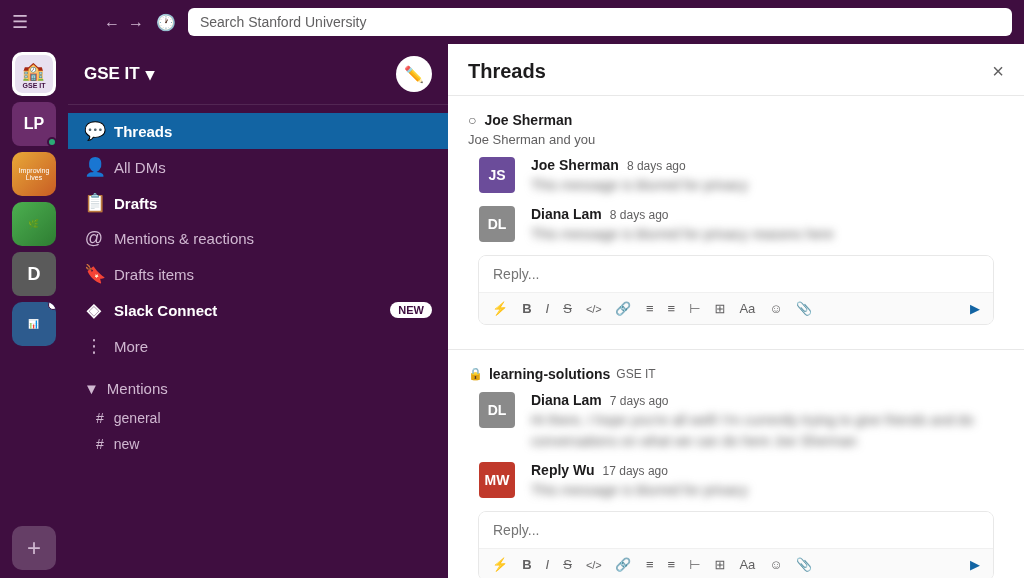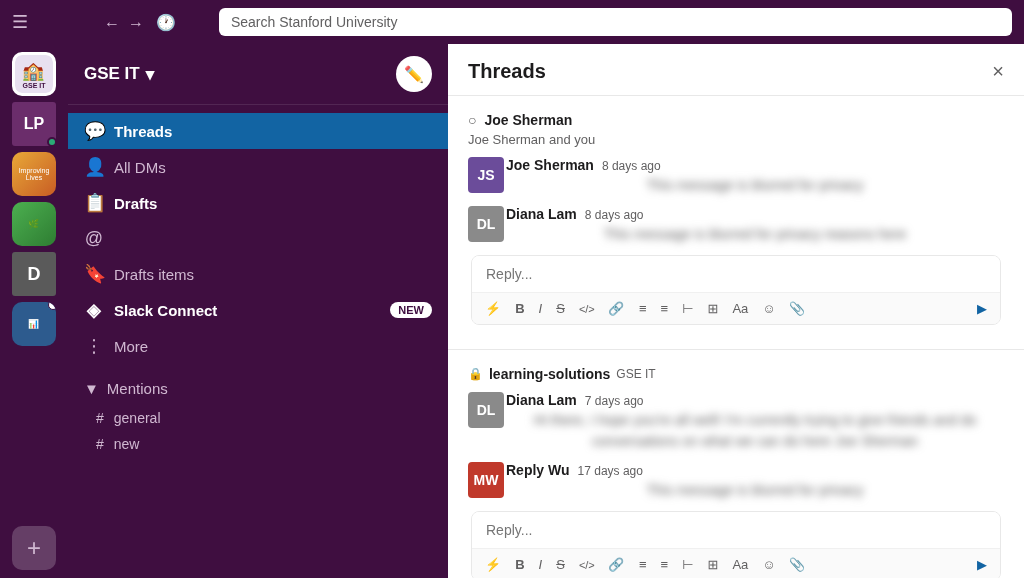--- a/index.html
+++ b/index.html
@@ -5,30 +5,30 @@
     * { margin: 0; padding: 0; box-sizing: border-box; }
     body { font-family: -apple-system, BlinkMacSystemFont, 'Segoe UI', sans-serif; width: 1024px; height: 578px; overflow: hidden; background: #3f0e40; display: flex; flex-direction: column; }
 
     
     .topbar { background: #3f0e40; height: 44px; display: flex; align-items: center; padding: 0 12px; gap: 12px; flex-shrink: 0; }
     .topbar-left { display: flex; align-items: center; gap: 12px; width: 80px; }
     .hamburger-icon { color: #d0b8d1; font-size: 18px; cursor: pointer; }
     .nav-arrows { display: flex; gap: 8px; color: #d0b8d1; font-size: 16px; }
     .nav-arrows span { cursor: pointer; }
     .history-icon { color: #d0b8d1; font-size: 16px; cursor: pointer; }
-    .search-bar { flex: 1; background: #fff; border-radius: 6px; padding: 6px 12px; font-size: 14px; color: #616061; display: flex; align-items: center; margin-left: 31px; }
+    .search-bar { flex: 1; background: #fff; border-radius: 6px; padding: 6px 12px; font-size: 14px; color: #616061; display: flex; align-items: center; }
 
     
     .main { display: flex; flex: 1; overflow: hidden; }
 
     
     .workspace-sidebar { width: 68px; background: #3f0e40; display: flex; flex-direction: column; align-items: center; padding: 8px 0; gap: 6px; flex-shrink: 0; }
     .ws-icon { width: 44px; height: 44px; border-radius: 10px; background: #fff; display: flex; align-items: center; justify-content: center; cursor: pointer; overflow: hidden; font-size: 10px; font-weight: bold; color: #3f0e40; position: relative; flex-shrink: 0; }
     .ws-icon.gse-it { background: #fff; }
-    .ws-avatar { width: 44px; height: 44px; border-radius: 3px; background: #4b8b3b; display: flex; align-items: center; justify-content: center; color: #fff; font-size: 18px; font-weight: bold; cursor: pointer; position: relative; }
+    .ws-avatar { width: 44px; height: 44px; border-radius: 8px; background: #4b8b3b; display: flex; align-items: center; justify-content: center; color: #fff; font-size: 18px; font-weight: bold; cursor: pointer; position: relative; }
     .ws-avatar.lp { background: #8b4b8b; }
     .ws-avatar.d { background: #5a5a5a; }
     .online-dot { position: absolute; bottom: -1px; right: -1px; width: 10px; height: 10px; border-radius: 50%; background: #2bac76; border: 2px solid #3f0e40; }
     .ws-add { width: 44px; height: 44px; border-radius: 10px; background: rgba(255,255,255,0.2); display: flex; align-items: center; justify-content: center; color: #d0b8d1; font-size: 24px; cursor: pointer; margin-top: auto; }
     .ws-image-box { width: 44px; height: 44px; border-radius: 10px; overflow: hidden; cursor: pointer; }
     .ws-image-placeholder { width: 100%; height: 100%; background: linear-gradient(135deg, #e8a838, #c85d24); display: flex; align-items: center; justify-content: center; font-size: 8px; color: white; }
     .ws-image-placeholder2 { width: 100%; height: 100%; background: linear-gradient(135deg, #4caf50, #2e7d32); display: flex; align-items: center; justify-content: center; font-size: 8px; color: white; }
     .ws-image-placeholder3 { width: 100%; height: 100%; background: #2d5b8e; display: flex; align-items: center; justify-content: center; font-size: 8px; color: white; }
 
     
@@ -49,32 +49,32 @@
     
     .threads-panel { flex: 1; background: #fff; display: flex; flex-direction: column; overflow: hidden; }
     .threads-header { display: flex; align-items: center; justify-content: space-between; padding: 16px 20px 12px; border-bottom: 1px solid #e8e8e8; flex-shrink: 0; }
     .threads-title { font-size: 20px; font-weight: 900; color: #1d1c1d; }
     .close-btn { font-size: 20px; color: #616061; cursor: pointer; background: none; border: none; }
     .threads-content { flex: 1; overflow-y: auto; }
     .thread-group { border-bottom: 1px solid #e8e8e8; padding: 16px 20px; }
     .thread-group-header { display: flex; align-items: center; gap: 8px; margin-bottom: 4px; }
     .thread-group-title { font-size: 14px; font-weight: 600; color: #1d1c1d; }
     .thread-group-subtitle { font-size: 13px; color: #616061; }
-    .thread-message { display: flex; gap: 2px; margin: 10px 0; text-align: center; }
+    .thread-message { display: flex; gap: 16px; margin: 10px 11px; }
     .avatar { width: 36px; height: 36px; border-radius: 4px; flex-shrink: 0; overflow: hidden; }
     .avatar-placeholder { width: 100%; height: 100%; display: flex; align-items: center; justify-content: center; font-size: 14px; font-weight: bold; color: #fff; }
     .avatar-js { background: #6b4c9a; }
     .avatar-dl { background: #7a7a7a; }
     .message-content { flex: 1; }
     .message-header { display: flex; align-items: baseline; gap: 8px; margin-bottom: 2px; }
     .message-author { font-size: 14px; font-weight: 700; color: #1d1c1d; }
     .message-time { font-size: 12px; color: #616061; }
     .message-text { font-size: 14px; color: #1d1c1d; line-height: 1.5; }
     .message-text.blurred { filter: blur(4px); color: #616061; }
-    .reply-box { border: 1px solid #e8e8e8; border-radius: 8px; margin: 8px 3px; overflow: hidden; }
+    .reply-box { border: 1px solid #e8e8e8; border-radius: 8px; margin: 8px 10px; overflow: hidden; }
     .reply-input { padding: 10px 14px; font-size: 14px; color: #9e9e9e; border: none; outline: none; width: 100%; }
     .reply-toolbar { display: flex; align-items: center; gap: 8px; padding: 6px 10px; border-top: 1px solid #f0f0f0; background: #fafafa; }
     .toolbar-btn { font-size: 13px; color: #616061; cursor: pointer; padding: 2px 3px; }
     .toolbar-btn.send { margin-left: auto; color: #1264a3; }
     .thread-channel-header { display: flex; align-items: center; gap: 6px; margin-bottom: 2px; }
     .lock-icon { font-size: 12px; color: #616061; }
     .channel-name { font-size: 14px; font-weight: 600; color: #1d1c1d; }
     .workspace-tag { font-size: 12px; color: #616061; }
 
     
@@ -150,20 +150,21 @@
         <span>All DMs</span>
       </div>
 
       <div class="nav-item bold">
         <span class="nav-item-icon">📋</span>
         <span>Drafts</span>
       </div>
 
       <div class="nav-item">
         <span class="nav-item-icon">@</span>
+        <span>Mentions &amp; reactions</span>
       </div>
 
       <div class="nav-item">
         <span class="nav-item-icon">🔖</span>
         <span>Drafts items</span>
       </div>
 
       <div class="nav-item bold">
         <span class="nav-item-icon">◈</span>
         <span>Slack Connect</span>

